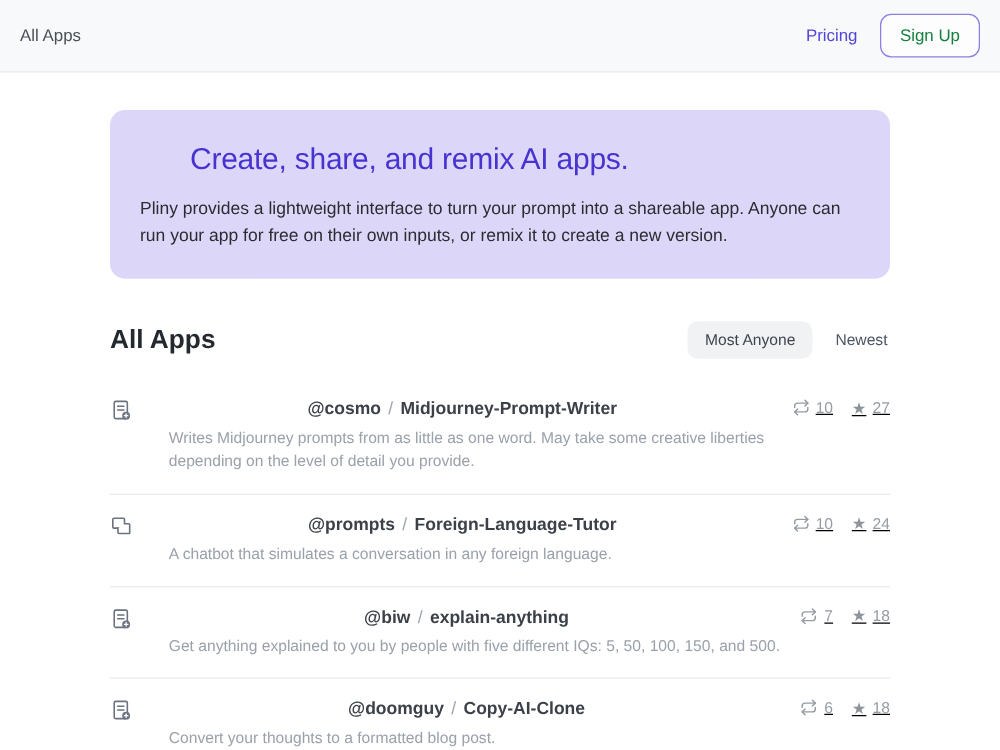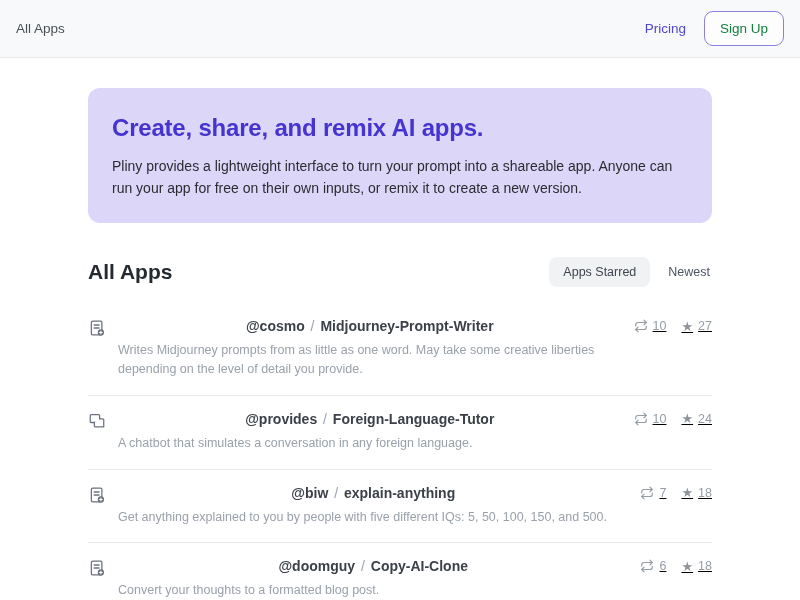--- a/index.html
+++ b/index.html
@@ -22,21 +22,21 @@
   }
 
   
   .container { width: 624px; margin: 0 auto; }
 
   
   .hero {
     margin-top: 30px; background: #dcd7f8; border-radius: 12px;
     padding: 26px 24px 24px 24px;
   }
-  .hero h1 { font-size: 24px; font-weight: bold; color: #4633d0; letter-spacing: -0.2px; }
+  .hero h1 { font-size: 24px; font-weight: normal; color: #4633d0; letter-spacing: -0.2px; margin-left: 40px; }
   .hero p { margin-top: 14px; font-size: 14px; line-height: 1.55; color: #2b2b31; max-width: 578px; }
 
   
   .section-header {
     margin-top: 34px; display: flex; align-items: center; justify-content: space-between;
   }
   .section-header h2 { font-size: 21px; font-weight: 600; color: #24292f; }
   .filters { display: flex; align-items: center; gap: 16px; }
   .filter-pill {
     font-size: 12.5px; color: #3f4550; background: #f1f2f4; border: none;
@@ -51,21 +51,21 @@
   .app-list { margin-top: 16px; }
   .app-row {
     display: flex; align-items: flex-start; padding: 15px 0 16px 0;
     border-bottom: 1px solid #e8e9eb; cursor: pointer;
   }
   .app-icon { width: 30px; flex: 0 0 30px; color: #6b7280; padding-top: 1px; }
   .app-icon svg { width: 18px; height: 18px; display: block; }
   .app-main { flex: 1 1 auto; min-width: 0; padding-right: 12px; }
   .app-title { font-size: 14px; font-weight: bold; color: #3c4149; text-align: center; }
   .app-title .sep { color: #9ca3af; font-weight: normal; padding: 0 2px; }
-  .app-desc { margin-top: 7px; font-size: 12.5px; line-height: 1.5; color: #9aa1aa; max-width: 560px; }
+  .app-desc { margin-top: 7px; font-size: 12.5px; line-height: 1.5; color: #9aa1aa; max-width: 560px; margin-left: 17px; }
   .app-stats { flex: 0 0 auto; display: flex; align-items: center; gap: 15px; padding-top: 1px; text-decoration: underline; }
   .stat { display: flex; align-items: center; gap: 5px; font-size: 12.5px; color: #959ca4; }
   .stat svg { width: 14px; height: 14px; display: block; }
   .star-glyph { font-size: 13px; color: #8d939b; line-height: 1; }
 </style>
 </head>
 <body>
 
 <header class="topbar">
   <span class="nav-left-link">All Apps</span>
@@ -78,21 +78,21 @@
 <main class="container">
 
   <section class="hero">
     <h1>Create, share, and remix AI apps.</h1>
     <p>Pliny provides a lightweight interface to turn your prompt into a shareable app. Anyone can run your app for free on their own inputs, or remix it to create a new version.</p>
   </section>
 
   <div class="section-header">
     <h2>All Apps</h2>
     <div class="filters">
-      <button class="filter-pill">Apps Starred</button>
+      <button class="filter-pill">Most Anyone</button>
       <button class="filter-plain">Newest</button>
     </div>
   </div>
 
   <div class="app-list" id="app-list">
   <div class="app-row">
     <span class="app-icon">
 
       <svg viewBox="0 0 24 24" fill="none" stroke="currentColor" stroke-width="1.7" stroke-linecap="round" stroke-linejoin="round">
         <rect x="4.5" y="2.8" width="14" height="18.4" rx="1.8"></rect>
@@ -130,21 +130,21 @@
   <div class="app-row">
     <span class="app-icon">
 
       <svg viewBox="0 0 24 24" fill="none" stroke="currentColor" stroke-width="1.7" stroke-linecap="round" stroke-linejoin="round">
         <rect x="3" y="3.5" width="12.5" height="10.5" rx="1.2"></rect>
         <path d="M8.5 14v4.5a1.2 1.2 0 0 0 1.2 1.2H17l4 0v-9.2a1.2 1.2 0 0 0-1.2-1.2h-4.3" fill="#ffffff"></path>
       </svg>
     </span>
     <div class="app-main">
       <div class="app-title">
-        <span>@provides</span>
+        <span>@prompts</span>
         <span class="sep">/</span>
         <span>Foreign-Language-Tutor</span>
       </div>
       <div class="app-desc">A chatbot that simulates a conversation in any foreign language.</div>
     </div>
     <div class="app-stats">
       <span class="stat">
         <svg viewBox="0 0 24 24" fill="none" stroke="currentColor" stroke-width="2" stroke-linecap="round" stroke-linejoin="round">
           <polyline points="17 2 21 6 17 10"></polyline>
           <path d="M3 12V10a4 4 0 0 1 4-4h14"></path>

